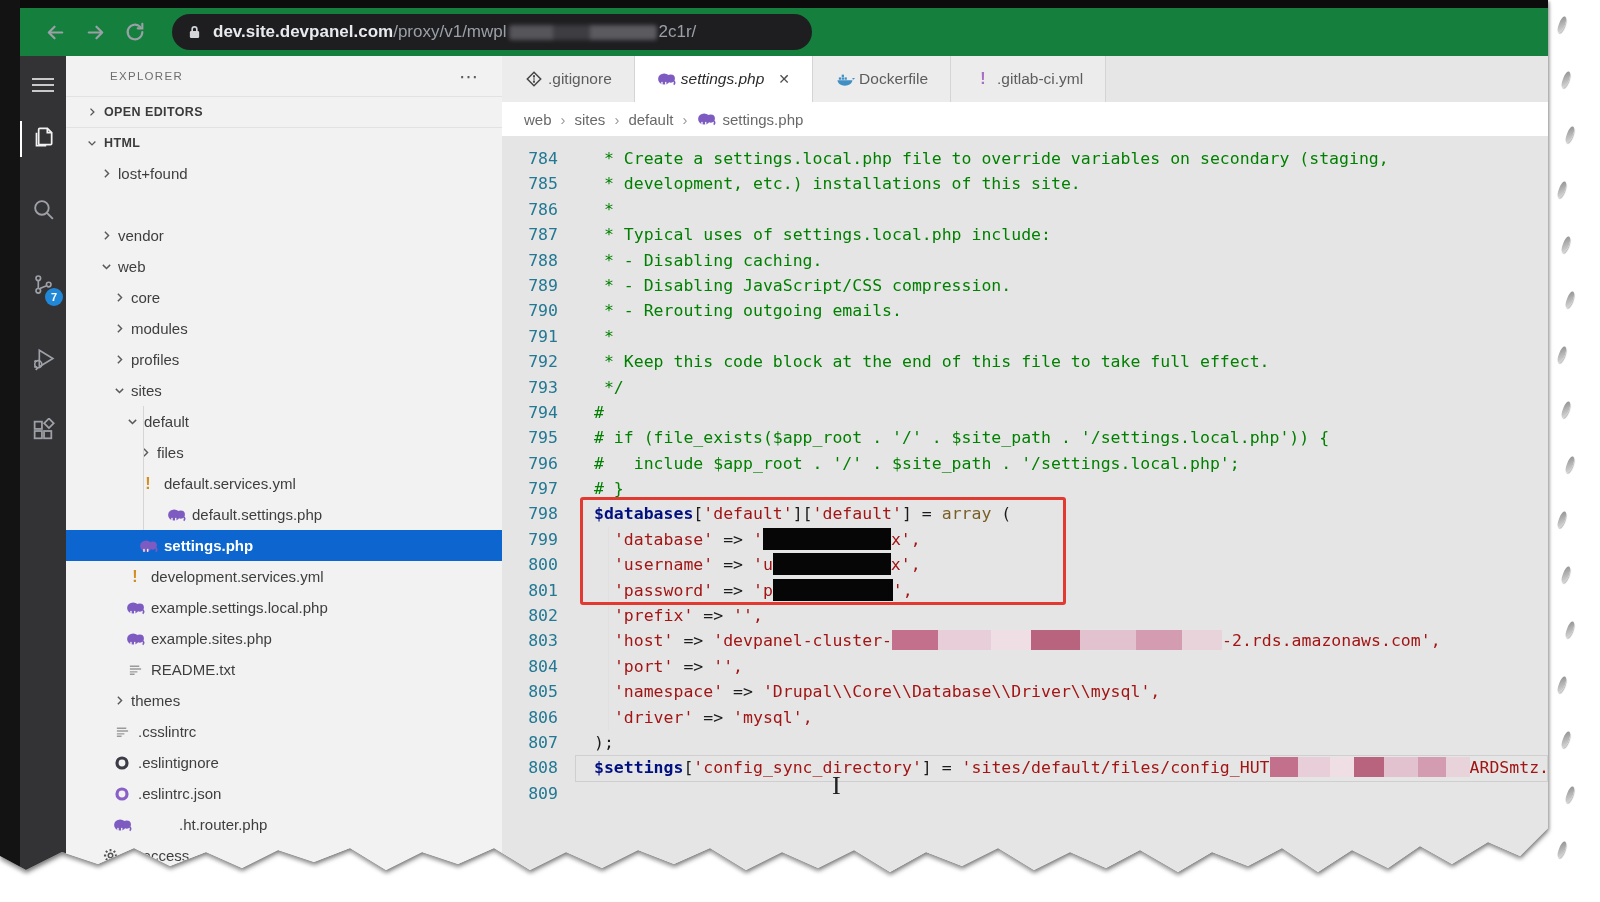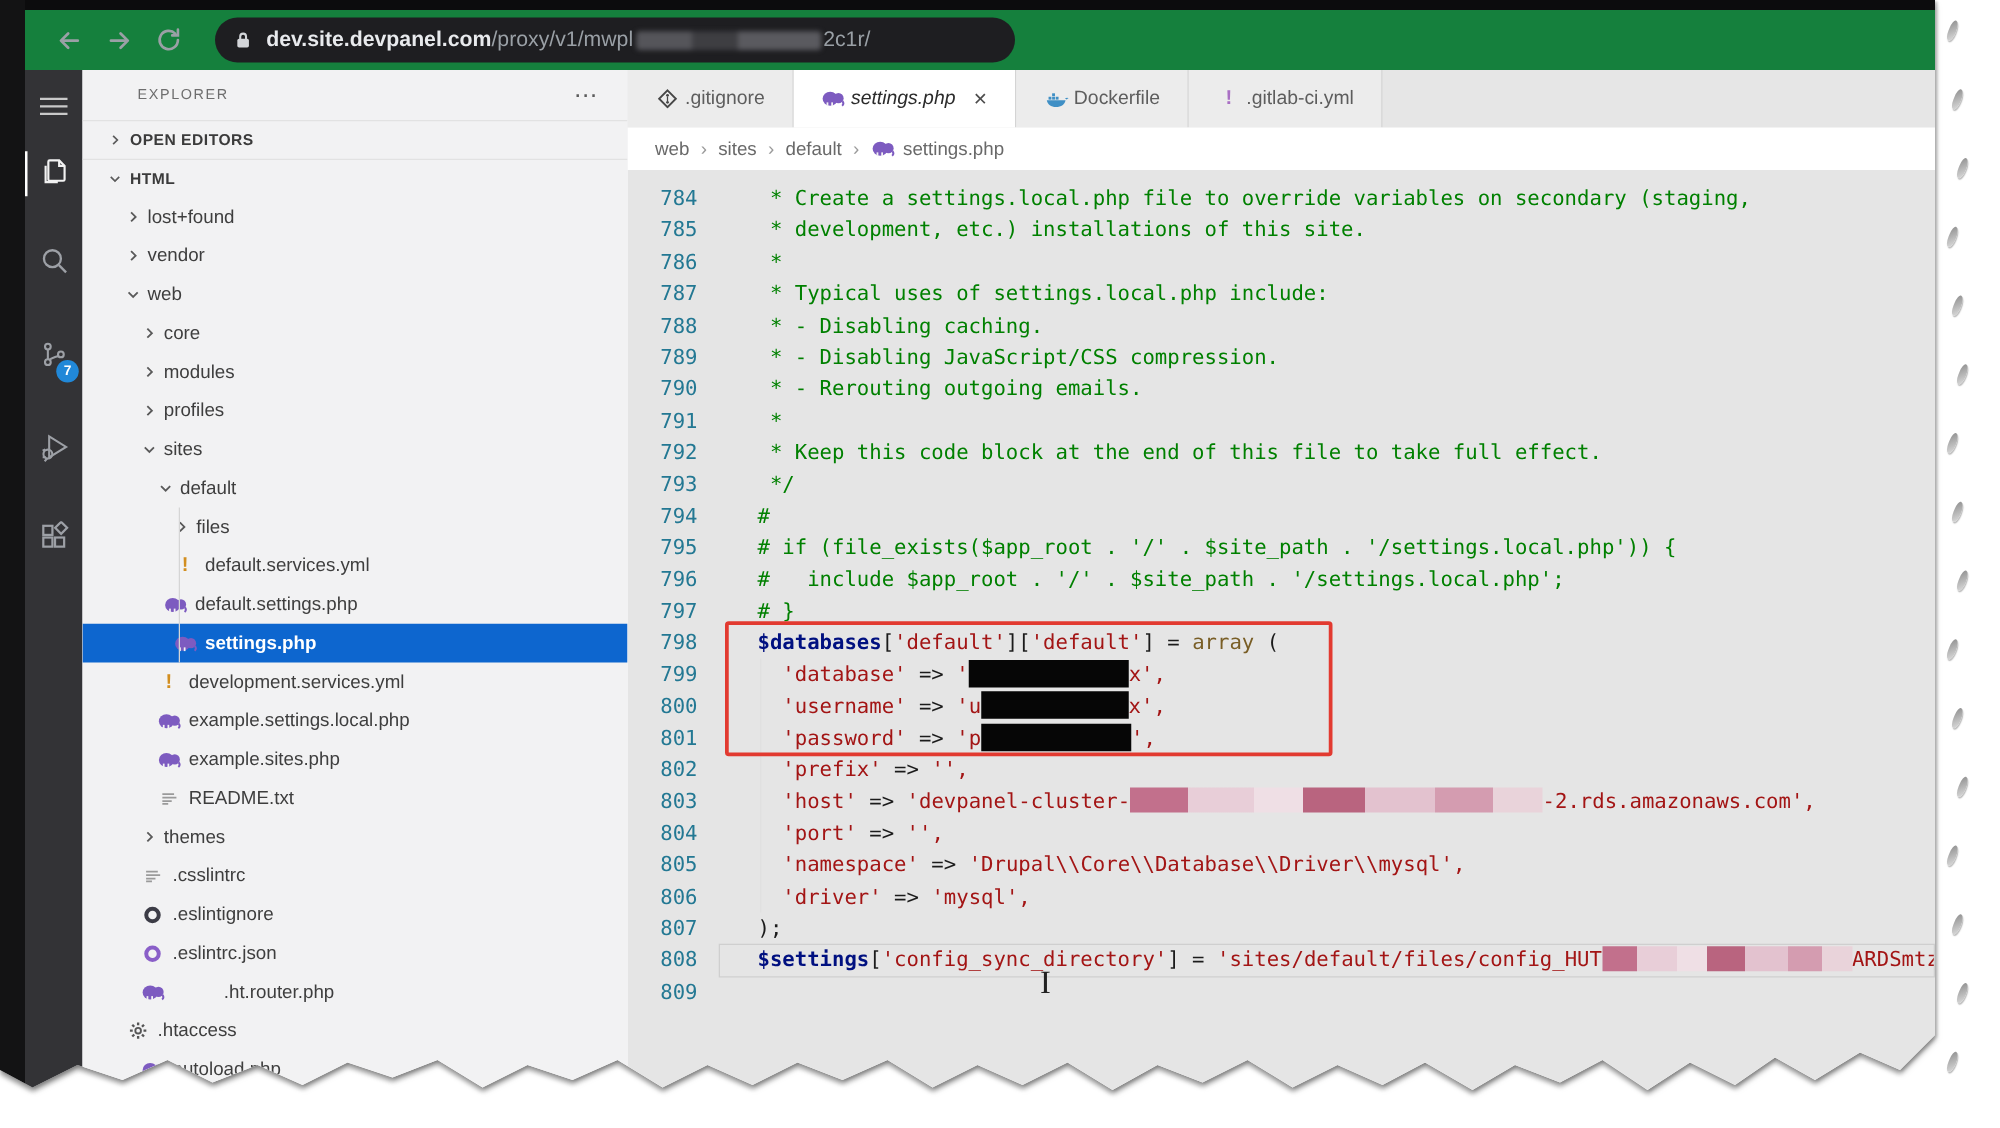--- a/index.html
+++ b/index.html
@@ -61,21 +61,21 @@
   .breadcrumb { flex:none; height:34px; display:flex; align-items:center; padding-left:22px;
     font-size:15px; color:#696969; background:#fff; }
   .breadcrumb .bc-sep { margin:0 9px; color:#9a9a9a; }
   .breadcrumb .fic { margin-right:6px; }
   .bc-item { cursor:pointer; }
 
   .codearea { position:relative; flex:1; padding-top:10px; overflow:hidden;
     font-family:"DejaVu Sans Mono", monospace; font-size:16.5px; line-height:25.4px; }
   .line { display:flex; height:25.4px; }
   .ln { flex:none; width:56px; text-align:right; color:#237893; }
-  .ct { margin-left:48px; white-space:pre; }
+  .ct { margin-left:36px; white-space:pre; }
   .tk-c { color:#008000; }
   .tk-s { color:#a31515; }
   .tk-v { color:#001080; font-weight:700; }
   .tk-f { color:#795e26; }
   .tk-p { color:#1b1b1b; }
   .redact-black { display:inline-block; width:120px; height:22px; background:#060606; vertical-align:-5px; }
   .redact-pink { display:inline-block; height:20px; vertical-align:-4px; filter:blur(.6px);
     background:linear-gradient(90deg,#c2708c 0 14%,#e8ced8 14% 30%,#efdfe5 30% 42%,#b9647f 42% 57%,#e3c2cf 57% 74%,#d49cb0 74% 88%,#e9d3da 88% 100%); }
   .indent-guide { position:absolute; left:106px; top:391px; width:1px; height:203px; background:#e0e0e0; }
   .red-box { position:absolute; left:78px; top:361px; width:486px; height:108px;
@@ -201,91 +201,91 @@
           </div>
           <div class="tree" id="tree">
               <div class="trow" style="padding-left: 33px;">
                 <span class="tw">
                   <svg width="13" height="13" viewBox="0 0 16 16" fill="none" stroke="currentColor" stroke-width="1.8">
                     <path d="M6 3.5l4.5 4.5L6 12.5"></path>
                   </svg>
                 </span>
                 <span>lost+found</span>
               </div>
+              <div class="trow" style="padding-left: 33px; margin-top: 31px;">
+                <span class="tw">
+                  <svg width="13" height="13" viewBox="0 0 16 16" fill="none" stroke="currentColor" stroke-width="1.8">
+                    <path d="M6 3.5l4.5 4.5L6 12.5"></path>
+                  </svg>
+                </span>
+                <span>vendor</span>
+              </div>
               <div class="trow" style="padding-left: 33px;">
                 <span class="tw">
                   <svg width="13" height="13" viewBox="0 0 16 16" fill="none" stroke="currentColor" stroke-width="1.8">
+                    <path d="M3.5 6l4.5 4.5L12.5 6"></path>
+                  </svg>
+                </span>
+                <span>web</span>
+              </div>
+              <div class="trow" style="padding-left: 46px;">
+                <span class="tw">
+                  <svg width="13" height="13" viewBox="0 0 16 16" fill="none" stroke="currentColor" stroke-width="1.8">
                     <path d="M6 3.5l4.5 4.5L6 12.5"></path>
                   </svg>
                 </span>
-                <span>vendor</span>
-              </div>
-              <div class="trow" style="padding-left: 33px;">
+                <span>core</span>
+              </div>
+              <div class="trow" style="padding-left: 46px;">
+                <span class="tw">
+                  <svg width="13" height="13" viewBox="0 0 16 16" fill="none" stroke="currentColor" stroke-width="1.8">
+                    <path d="M6 3.5l4.5 4.5L6 12.5"></path>
+                  </svg>
+                </span>
+                <span>modules</span>
+              </div>
+              <div class="trow" style="padding-left: 46px;">
+                <span class="tw">
+                  <svg width="13" height="13" viewBox="0 0 16 16" fill="none" stroke="currentColor" stroke-width="1.8">
+                    <path d="M6 3.5l4.5 4.5L6 12.5"></path>
+                  </svg>
+                </span>
+                <span>profiles</span>
+              </div>
+              <div class="trow" style="padding-left: 46px;">
                 <span class="tw">
                   <svg width="13" height="13" viewBox="0 0 16 16" fill="none" stroke="currentColor" stroke-width="1.8">
                     <path d="M3.5 6l4.5 4.5L12.5 6"></path>
                   </svg>
                 </span>
-                <span>web</span>
-              </div>
-              <div class="trow" style="padding-left: 46px;">
+                <span>sites</span>
+              </div>
+              <div class="trow" style="padding-left: 59px;">
+                <span class="tw">
+                  <svg width="13" height="13" viewBox="0 0 16 16" fill="none" stroke="currentColor" stroke-width="1.8">
+                    <path d="M3.5 6l4.5 4.5L12.5 6"></path>
+                  </svg>
+                </span>
+                <span>default</span>
+              </div>
+              <div class="trow" style="padding-left: 72px;">
                 <span class="tw">
                   <svg width="13" height="13" viewBox="0 0 16 16" fill="none" stroke="currentColor" stroke-width="1.8">
                     <path d="M6 3.5l4.5 4.5L6 12.5"></path>
                   </svg>
                 </span>
-                <span>core</span>
-              </div>
-              <div class="trow" style="padding-left: 46px;">
-                <span class="tw">
-                  <svg width="13" height="13" viewBox="0 0 16 16" fill="none" stroke="currentColor" stroke-width="1.8">
-                    <path d="M6 3.5l4.5 4.5L6 12.5"></path>
-                  </svg>
-                </span>
-                <span>modules</span>
-              </div>
-              <div class="trow" style="padding-left: 46px;">
-                <span class="tw">
-                  <svg width="13" height="13" viewBox="0 0 16 16" fill="none" stroke="currentColor" stroke-width="1.8">
-                    <path d="M6 3.5l4.5 4.5L6 12.5"></path>
-                  </svg>
-                </span>
-                <span>profiles</span>
-              </div>
-              <div class="trow" style="padding-left: 46px;">
-                <span class="tw">
-                  <svg width="13" height="13" viewBox="0 0 16 16" fill="none" stroke="currentColor" stroke-width="1.8">
-                    <path d="M3.5 6l4.5 4.5L12.5 6"></path>
-                  </svg>
-                </span>
-                <span>sites</span>
-              </div>
-              <div class="trow" style="padding-left: 59px;">
-                <span class="tw">
-                  <svg width="13" height="13" viewBox="0 0 16 16" fill="none" stroke="currentColor" stroke-width="1.8">
-                    <path d="M3.5 6l4.5 4.5L12.5 6"></path>
-                  </svg>
-                </span>
-                <span>default</span>
+                <span>files</span>
               </div>
               <div class="trow" style="padding-left: 72px;">
-                <span class="tw">
-                  <svg width="13" height="13" viewBox="0 0 16 16" fill="none" stroke="currentColor" stroke-width="1.8">
-                    <path d="M6 3.5l4.5 4.5L6 12.5"></path>
-                  </svg>
-                </span>
-                <span>files</span>
-              </div>
-              <div class="trow" style="padding-left: 72px;">
                 <span class="fic">
                   <span style="color:#d28e1f;font-weight:700;font-size:16px;line-height:1">!</span>
                 </span>
                 <span>default.services.yml</span>
               </div>
-              <div class="trow" style="padding-left: 64px;">
+              <div class="trow" style="padding-left: 100px;">
                 <span class="fic">
                   <svg width="19" height="14" viewBox="0 0 20 15">
                     <ellipse cx="7.5" cy="7.5" rx="6.5" ry="6" fill="#7d5bc0"></ellipse>
                     <circle cx="14.6" cy="7" r="4.4" fill="#7d5bc0"></circle>
                     <path d="M18 9.6q1.7 2.3-.3 4" stroke="#7d5bc0" stroke-width="1.7" fill="none"></path>
                     <rect x="4.4" y="10.6" width="1.5" height="3.2" fill="#f2f2f3"></rect>
                     <rect x="8.4" y="10.6" width="1.5" height="3.2" fill="#f2f2f3"></rect>
                   </svg>
                 </span>
                 <span>default.settings.php</span>

